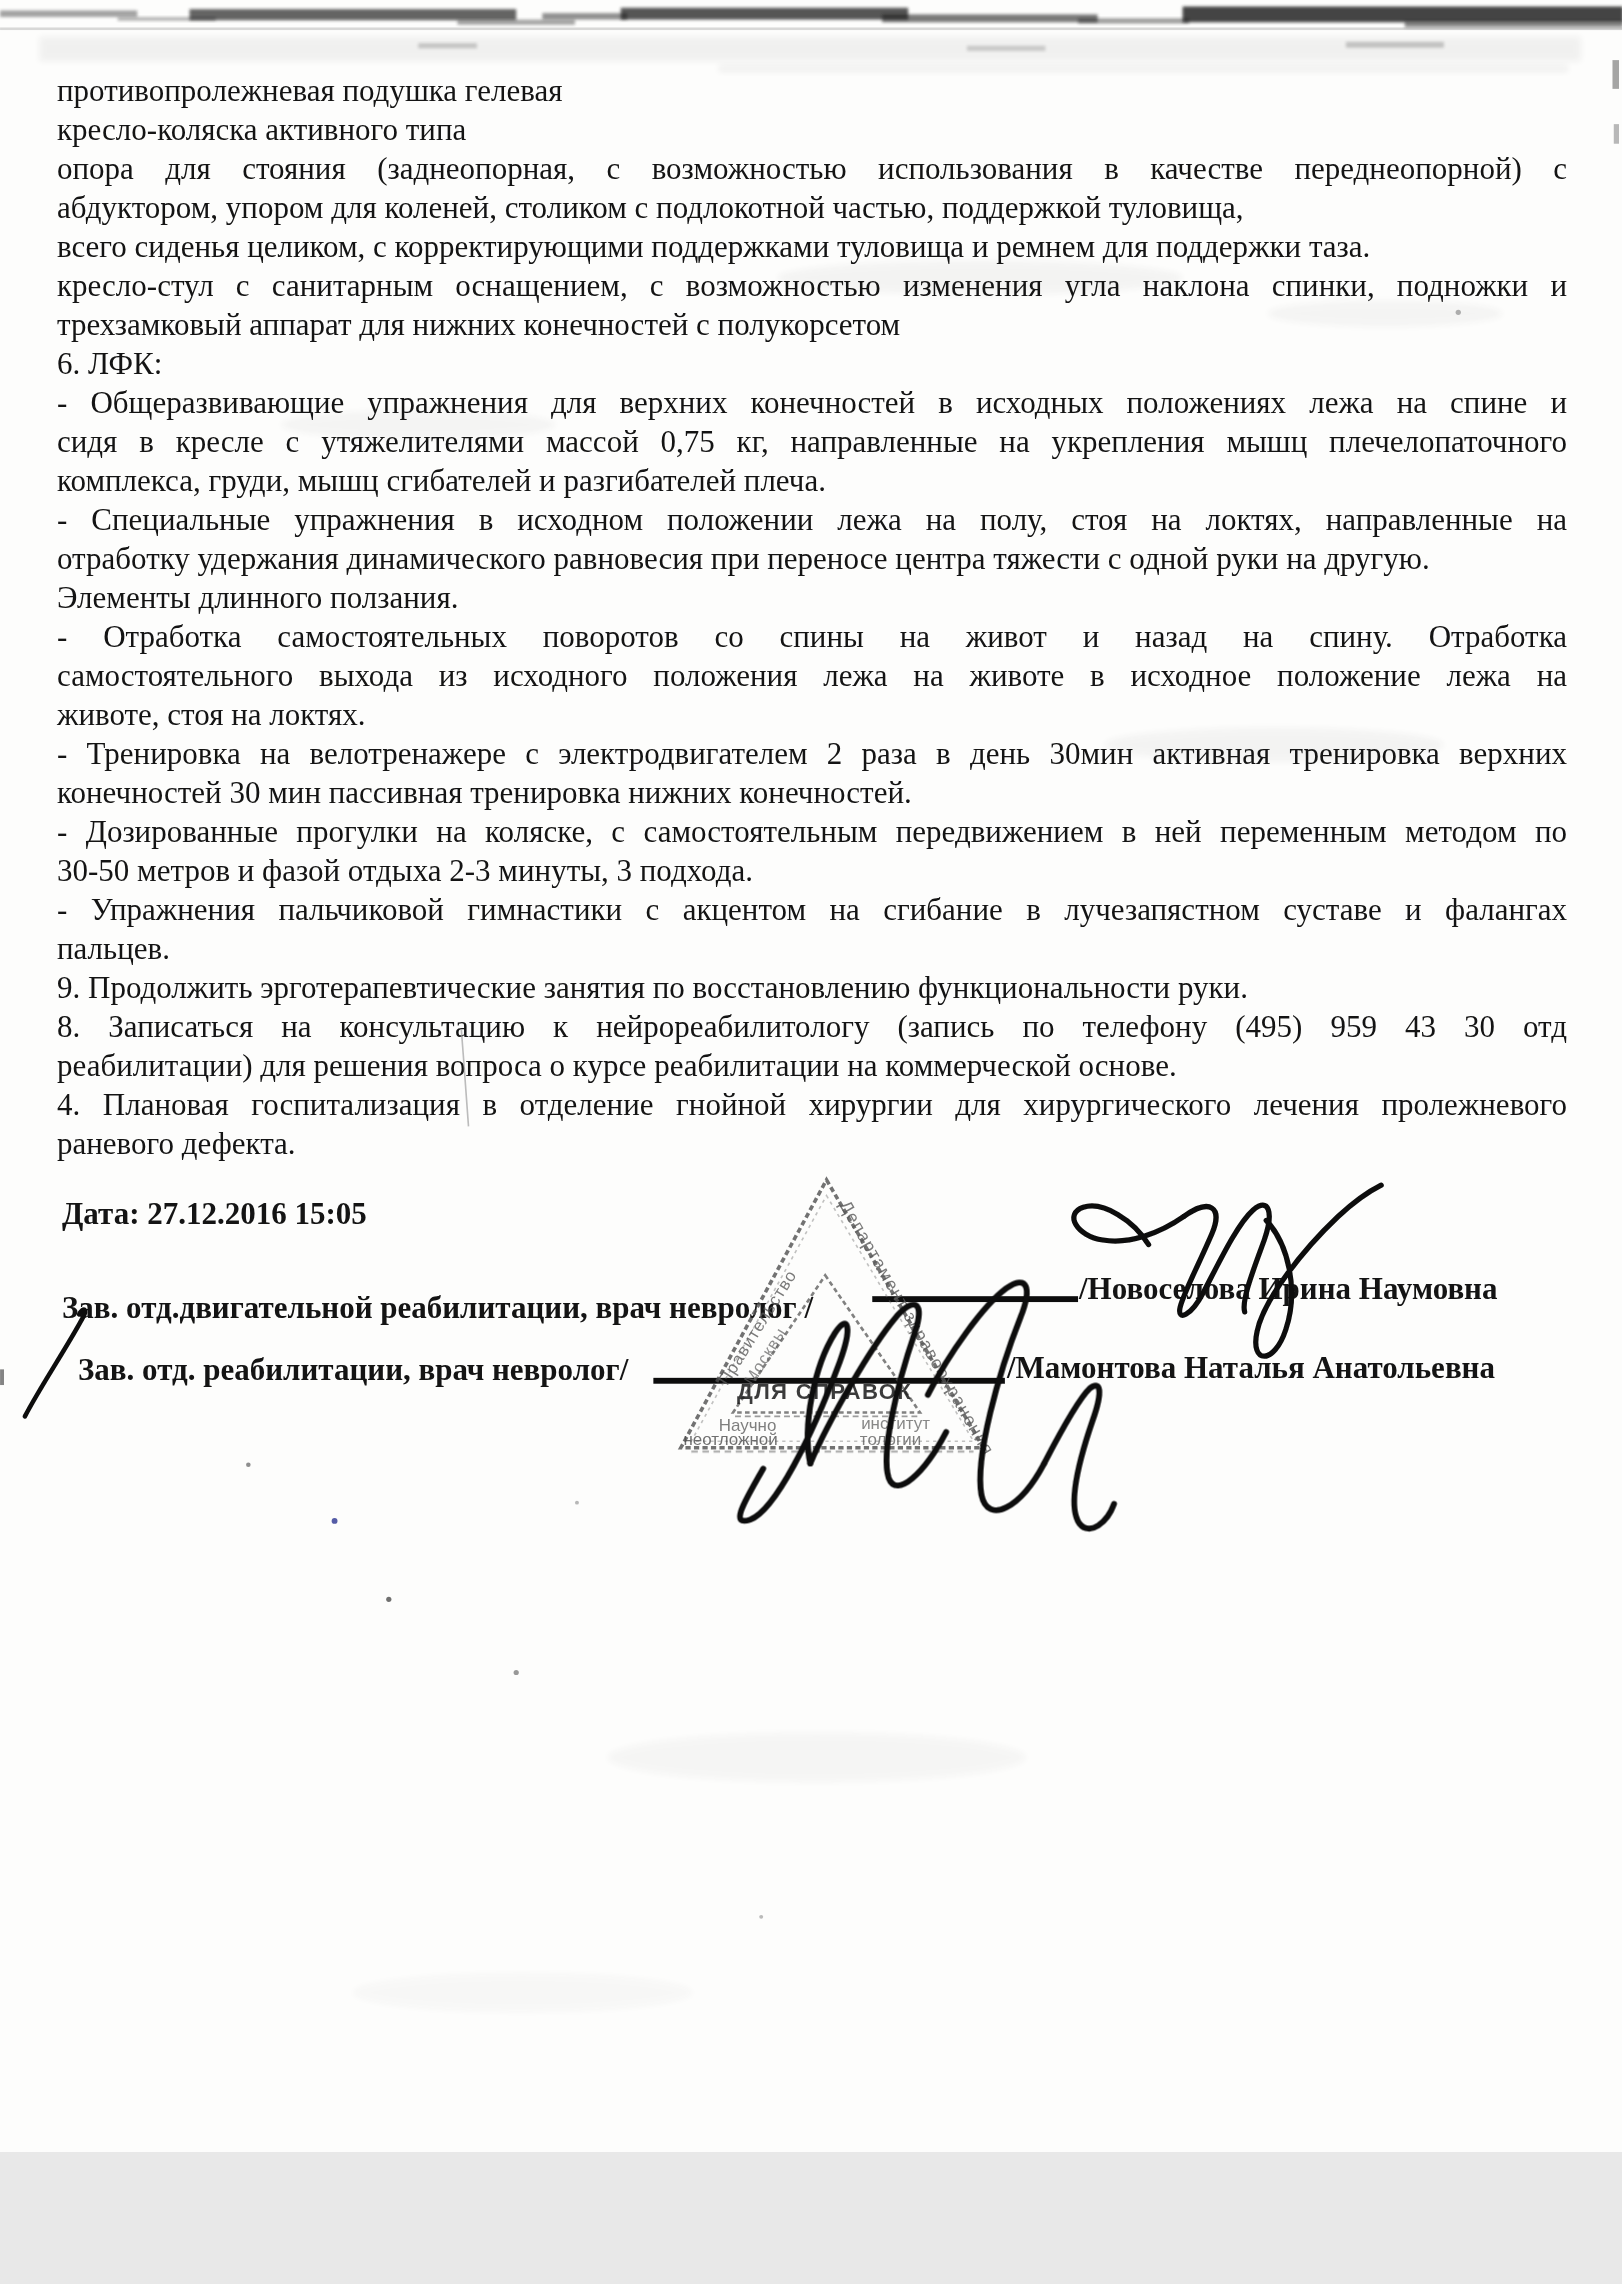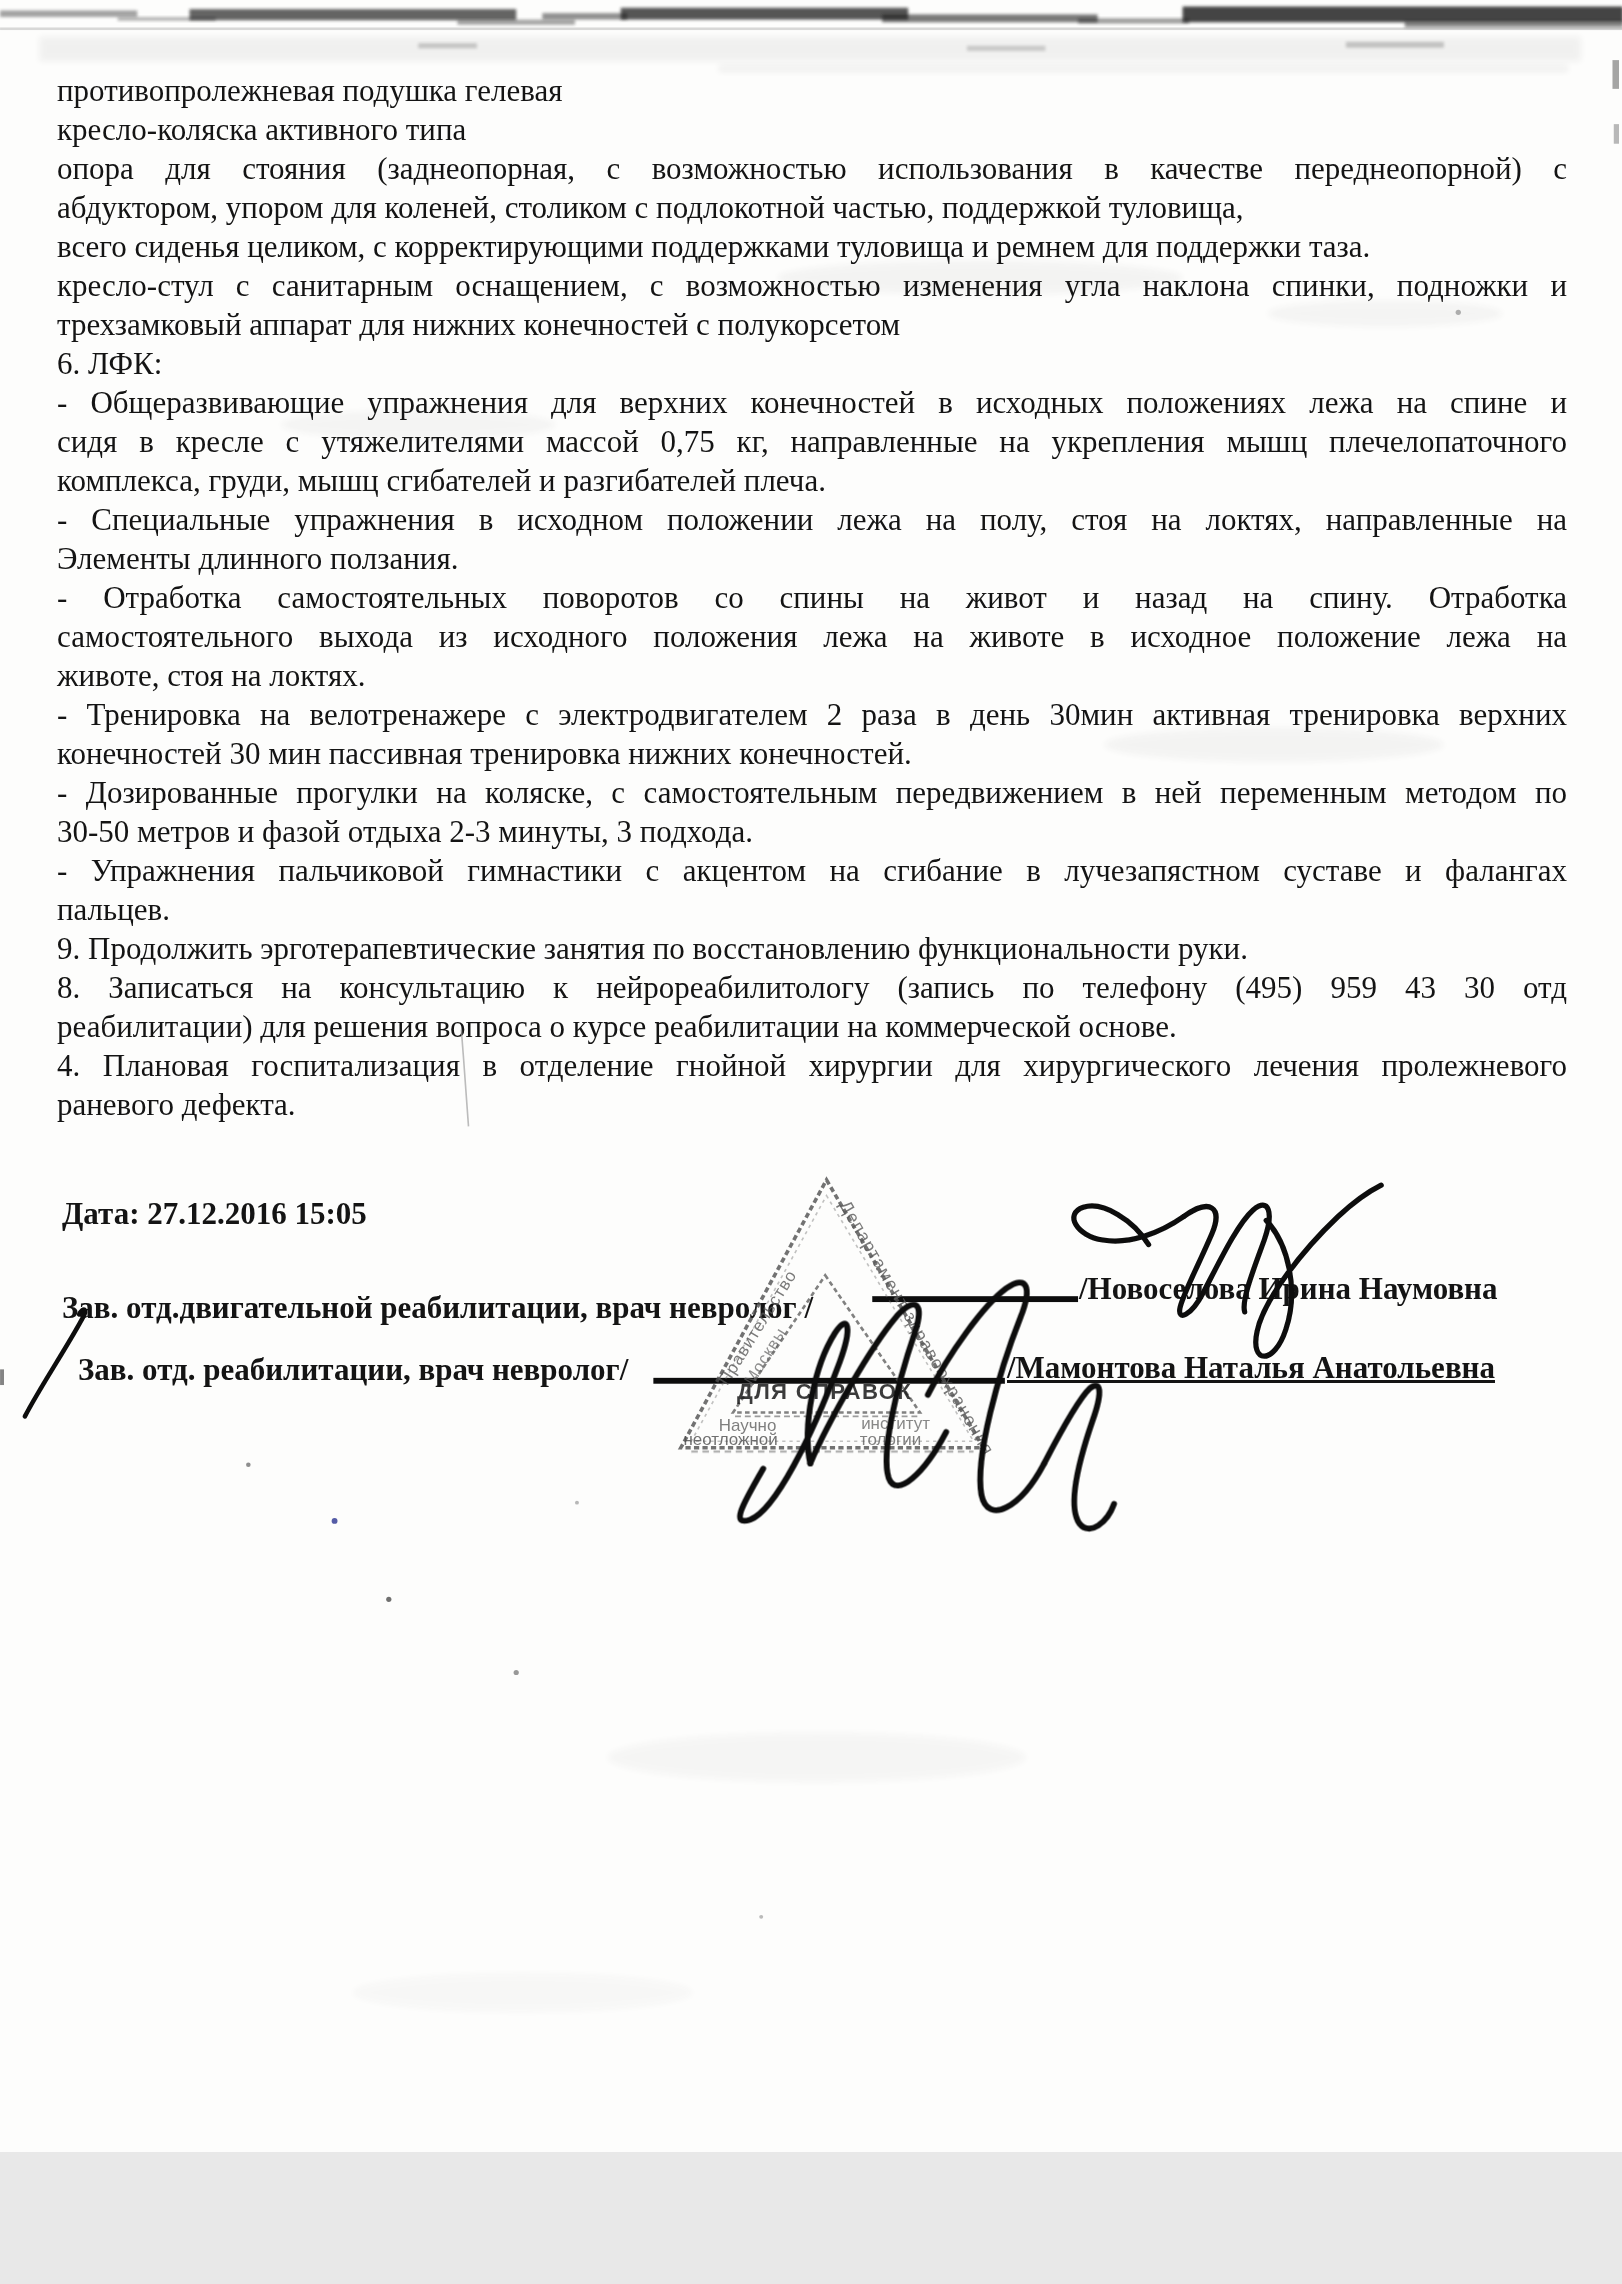--- a/index.html
+++ b/index.html
@@ -8,41 +8,42 @@
   .scan-text{filter:blur(0.2px);}
   .body-text{position:absolute;left:57px;top:71px;width:1510px;font-size:31px;line-height:39px;}
   .body-text .line{white-space:nowrap;}
   .body-text .line.j{white-space:normal;text-align:justify;text-align-last:justify;font-family:Liberation Serif, serif;}
   .date-line{position:absolute;left:62px;top:1196px;font-size:31px;font-weight:700;}
   .sig-label{position:absolute;font-size:31px;font-weight:700;white-space:nowrap;}
   .sig-name{position:absolute;font-size:31px;font-weight:700;white-space:nowrap;}
   .lbl-1{left:62px;top:1274px;margin-top:16px;}
   .name-1{left:1079px;top:1271px;}
   .lbl-2{left:78px;top:1352px;}
-  .name-2{left:1007px;top:1350px;text-decoration:underline;}
+  .name-2{left:1007px;top:1350px;}
   .overlay{position:absolute;left:0;top:0;width:1623px;height:2284px;pointer-events:none;}
 </style>
 </head>
 <body>
 
 <div class="page">
 
   <div class="body-text scan-text">
       <div class="line">противопролежневая подушка гелевая</div>
       <div class="line">кресло-коляска активного типа</div>
       <div class="line j">опора для стояния (заднеопорная, с возможностью использования в качестве переднеопорной) с</div>
       <div class="line">абдуктором, упором для коленей, столиком с подлокотной частью, поддержкой туловища,</div>
       <div class="line">всего сиденья целиком, с корректирующими поддержками туловища и ремнем для поддержки таза.</div>
       <div class="line j">кресло-стул с санитарным оснащением, с возможностью изменения угла наклона спинки, подножки и</div>
       <div class="line">трехзамковый аппарат для нижних конечностей с полукорсетом</div>
       <div class="line">6. ЛФК:</div>
       <div class="line j">- Общеразвивающие упражнения для верхних конечностей в исходных положениях лежа на спине и</div>
       <div class="line j">сидя в кресле с утяжелителями массой 0,75 кг, направленные на укрепления мышц плечелопаточного</div>
       <div class="line">комплекса, груди, мышц сгибателей и разгибателей плеча.</div>
       <div class="line j">- Специальные упражнения в исходном положении лежа на полу, стоя на локтях, направленные на</div>
+      <div class="line">отработку удержания динамического равновесия при переносе центра тяжести с одной руки на другую.</div>
       <div class="line">Элементы длинного ползания.</div>
       <div class="line j">- Отработка самостоятельных поворотов со спины на живот и назад на спину. Отработка</div>
       <div class="line j">самостоятельного выхода из исходного положения лежа на животе в исходное положение лежа на</div>
       <div class="line">животе, стоя на локтях.</div>
       <div class="line j">- Тренировка на велотренажере с электродвигателем 2 раза в день 30мин активная тренировка верхних</div>
       <div class="line">конечностей 30 мин пассивная тренировка нижних конечностей.</div>
       <div class="line j">- Дозированные прогулки на коляске, с самостоятельным передвижением в ней переменным методом по</div>
       <div class="line">30-50 метров и фазой отдыха 2-3 минуты, 3 подхода.</div>
       <div class="line j">- Упражнения пальчиковой гимнастики с акцентом на сгибание в лучезапястном суставе и фалангах</div>
       <div class="line">пальцев.</div>

